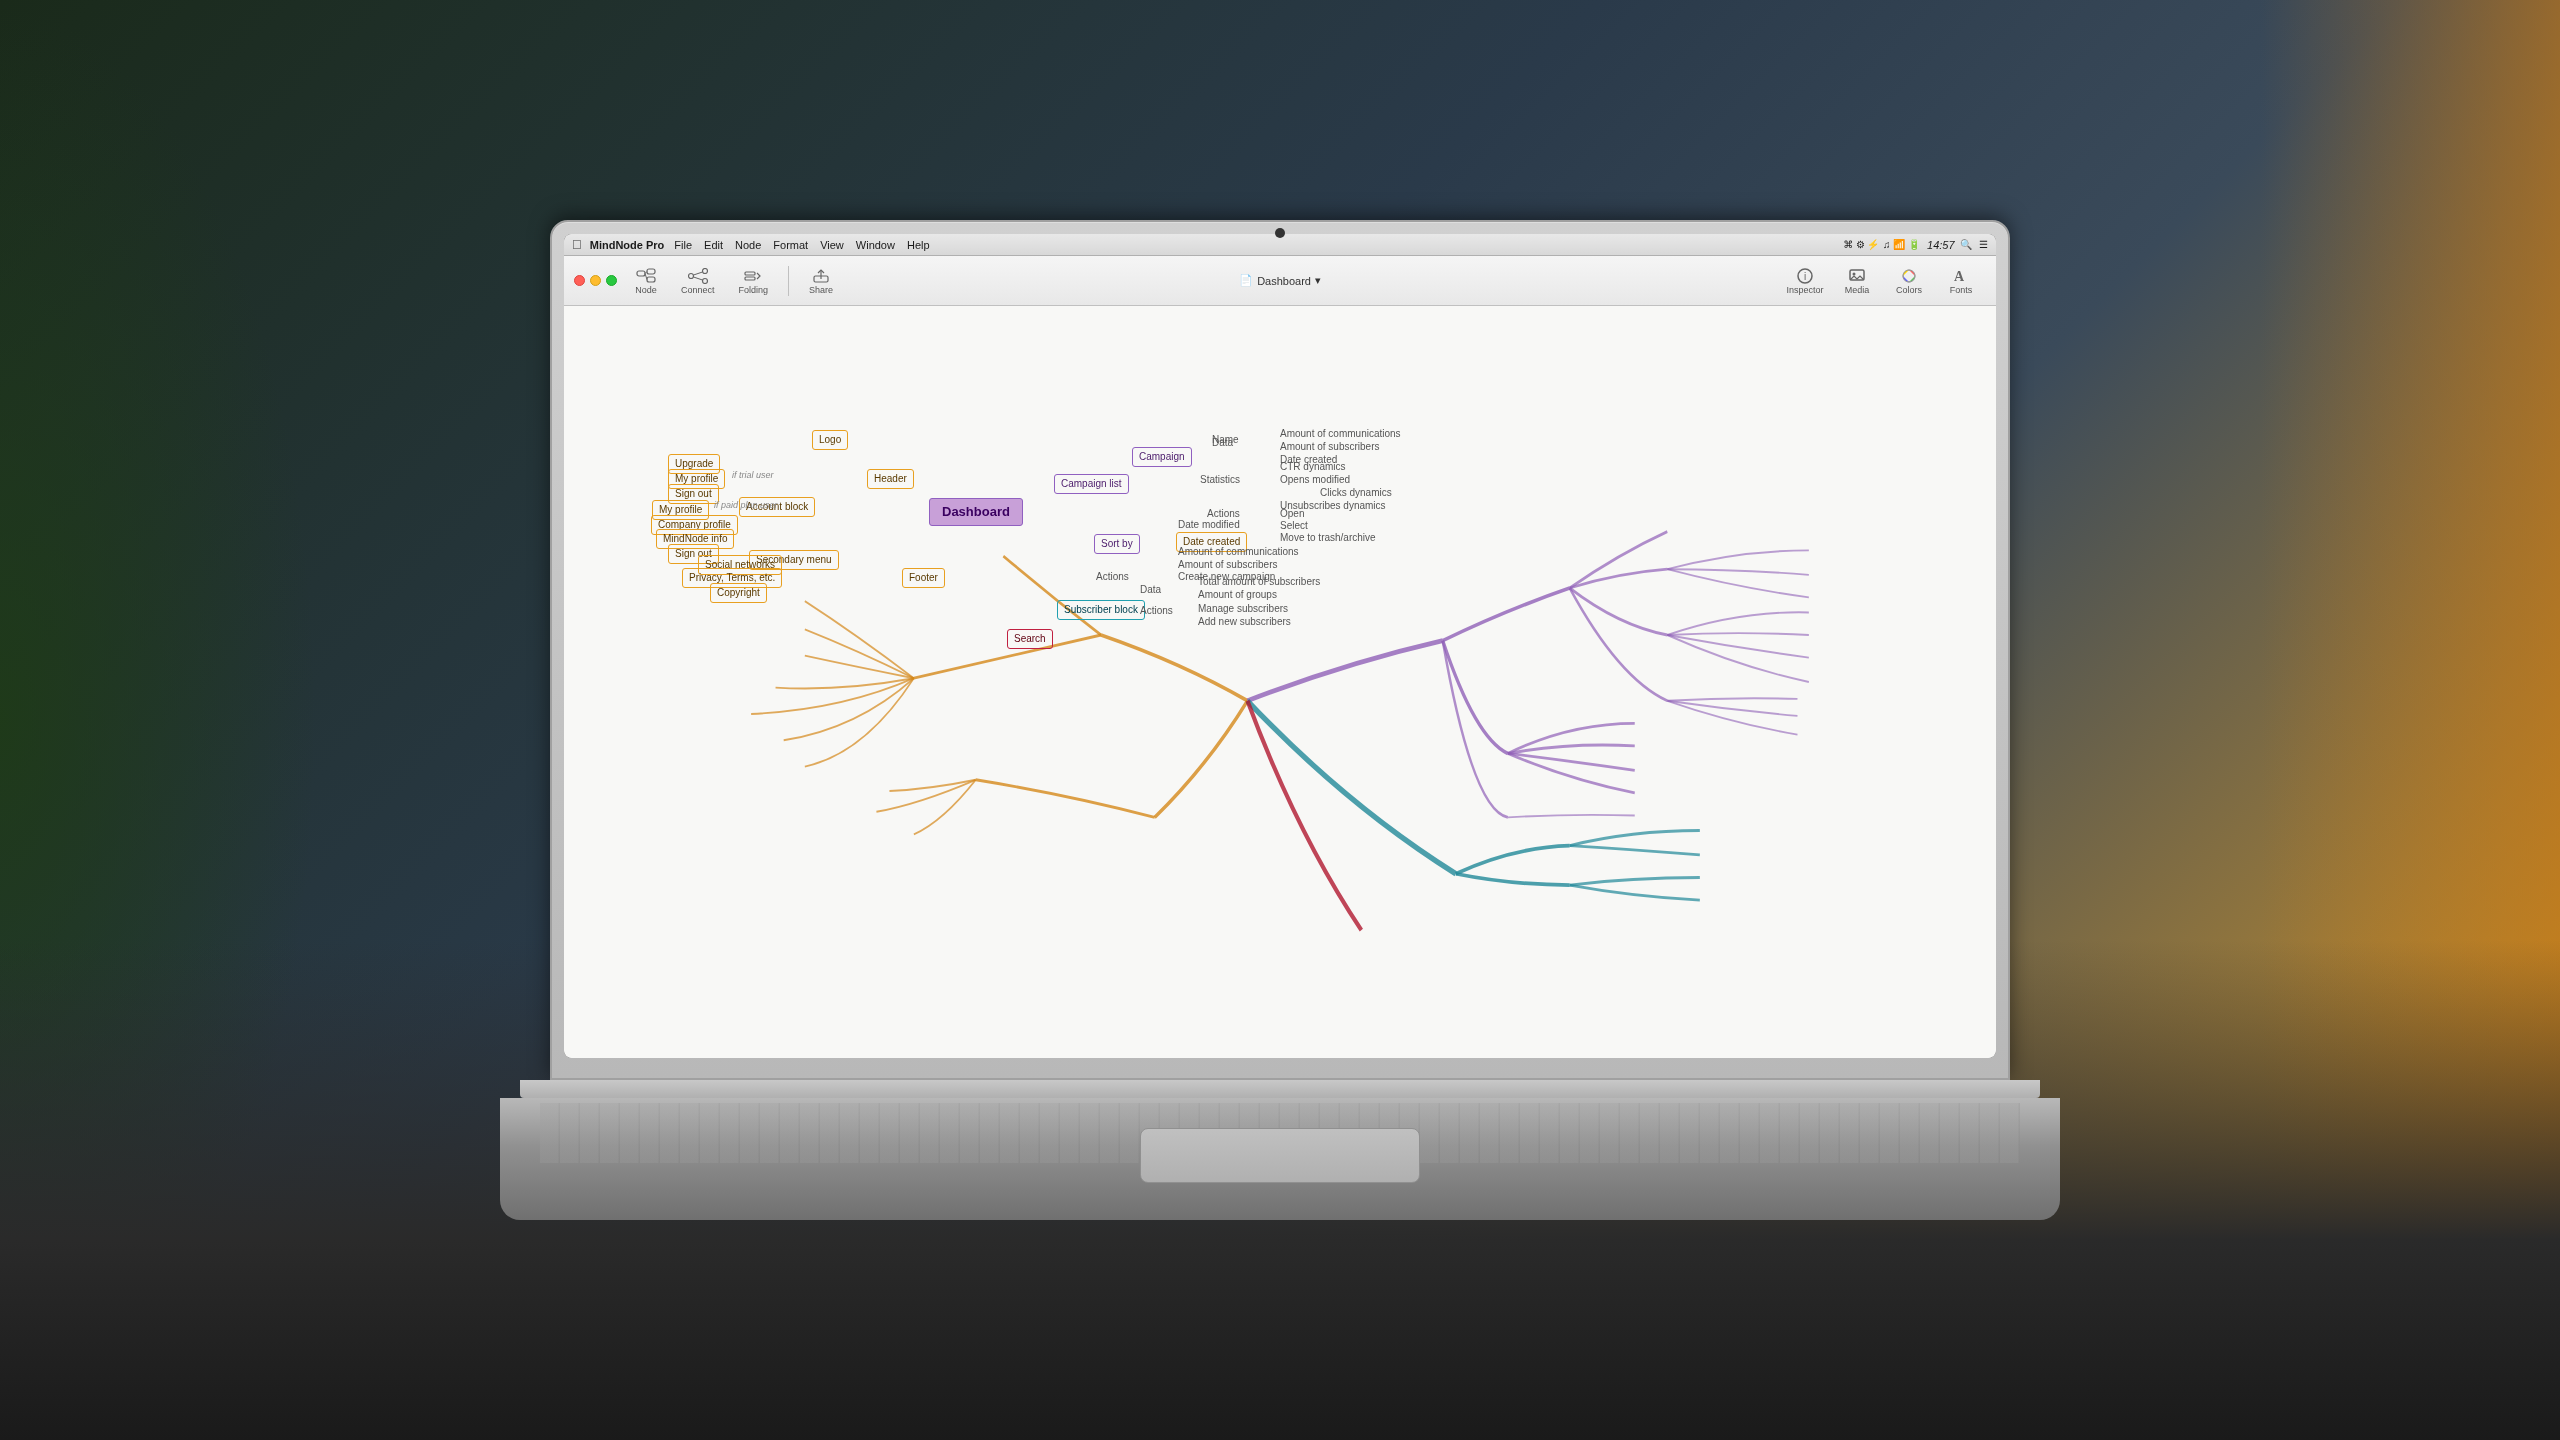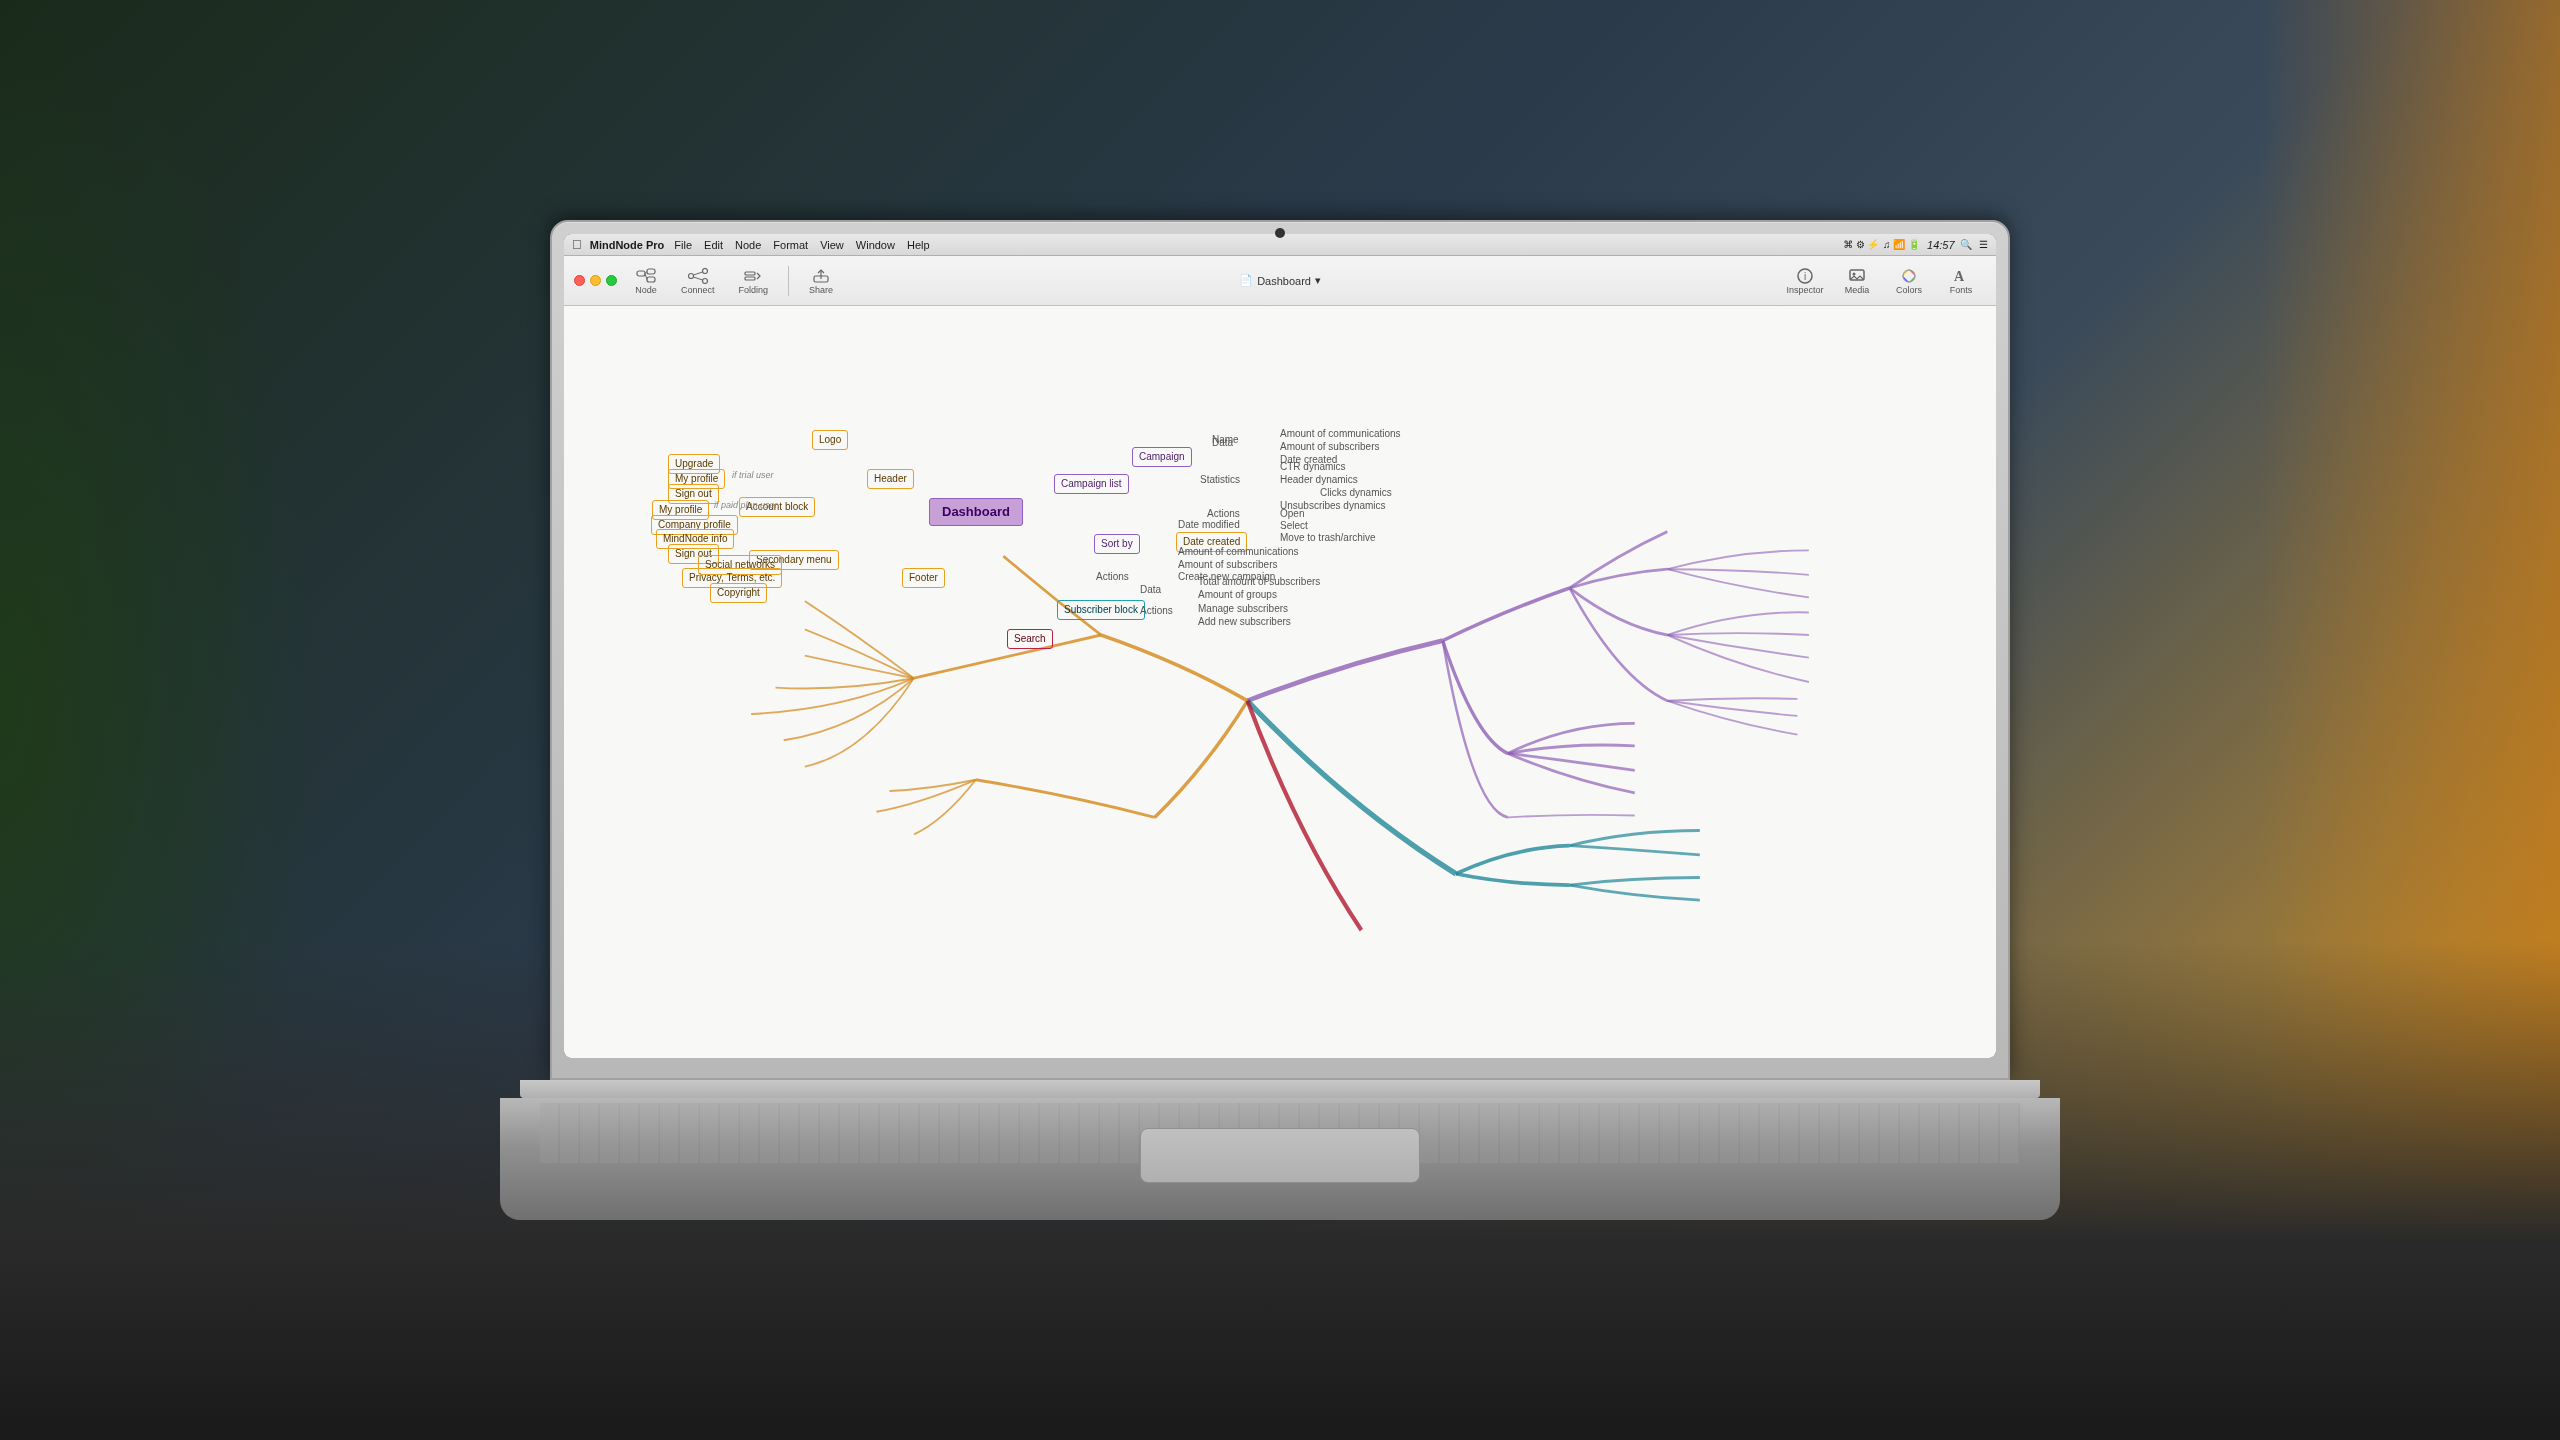--- a/index.html
+++ b/index.html
@@ -645,21 +645,21 @@
           <div class="node node-plain" style="left: 648px; top: 100px; color: #555; margin-top: 28px;">Name</div>
 
           <div class="node node-plain" style="left: 648px; top: 131px; color: #555;">Data</div>
 
           <div class="node node-plain" style="left: 716px; top: 122px; color: #555;">Amount of communications</div>
           <div class="node node-plain" style="left: 716px; top: 135px; color: #555;">Amount of subscribers</div>
           <div class="node node-plain" style="left: 716px; top: 148px; color: #555;">Date created</div>
 
           <div class="node node-plain" style="left: 636px; top: 168px; color: #555;">Statistics</div>
           <div class="node node-plain" style="left: 716px; top: 155px; color: #555;">CTR dynamics</div>
-          <div class="node node-plain" style="left: 716px; top: 168px; color: #555;">Header dynamics</div>
+          <div class="node node-plain" style="left: 716px; top: 168px; color: #555;">Opens modified</div>
           <div class="node node-plain" style="left: 716px; top: 181px; color: #555; margin-left: 40px;">Clicks dynamics</div>
           <div class="node node-plain" style="left: 716px; top: 194px; color: #555;">Unsubscribes dynamics</div>
 
           <div class="node node-plain" style="left: 643px; top: 202px; color: #555;">Actions</div>
           <div class="node node-plain" style="left: 716px; top: 202px; color: #555;">Open</div>
           <div class="node node-plain" style="left: 716px; top: 214px; color: #555;">Select</div>
           <div class="node node-plain" style="left: 716px; top: 226px; color: #555;">Move to trash/archive</div>
 
           <div class="node node-purple" style="left: 530px; top: 228px;">
             <div class="node-box">Sort by</div>

